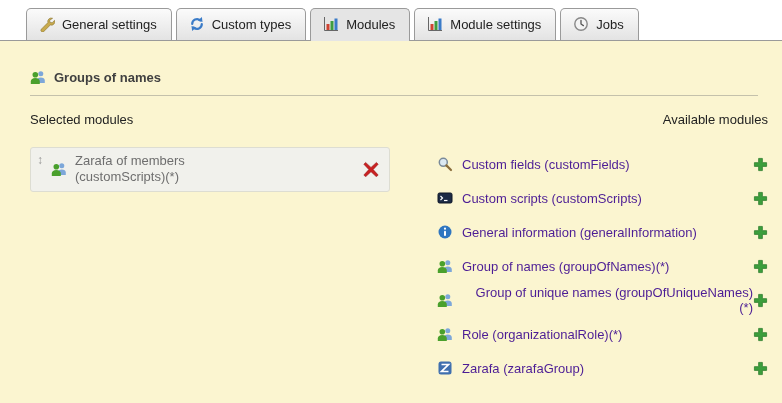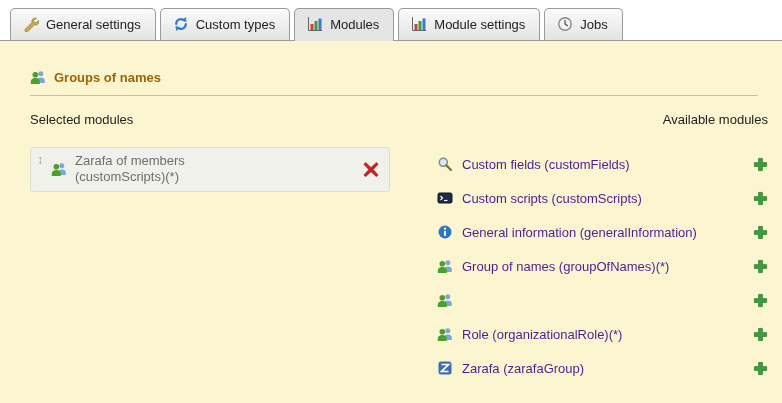--- a/index.html
+++ b/index.html
@@ -8,21 +8,21 @@
     width: 782px; height: 403px; overflow: hidden;
     background: #ffffff;
     font-family: "Liberation Sans", sans-serif;
     font-size: 13px; color: #222;
   }
   .page { width: 782px; height: 403px; position: relative; }
 
   
   .tabbar {
     display: flex; align-items: flex-end; gap: 4px;
-    padding: 8px 10px 0 10px;
+    padding: 8px 10px 0 26px;
     background: #ffffff;
     border-bottom: 1px solid #9a9a9a;
     height: 41px;
   }
   .tab {
     display: flex; align-items: center; gap: 7px;
     padding: 7px 14px 8px 12px;
     border: 1px solid #9a9a9a; border-bottom: none;
     border-radius: 5px 5px 0 0;
     background: linear-gradient(#fbfbfb, #e3e3e3);
@@ -39,21 +39,21 @@
 
   
   .content {
     background: #fbf5d0;
     height: 362px;
     padding: 28px 14px 0 30px;
     overflow: hidden;
   }
   .section-title {
     display: flex; align-items: center; gap: 8px;
-    font-weight: bold; color: #a16207;
+    font-weight: bold; color: #404040;
     margin: 0 0 10px 0;
   }
   .rule {
     border: none; border-top: 1px solid #c4c1ab;
     margin: 0 10px 16px 0;
   }
   .columns { display: flex; gap: 32px; }
   .col-left  { width: 375px; flex: none; }
   .col-right { flex: 1; text-align: right; }
   .col-head { color: #222; margin-bottom: 20px; }
@@ -269,20 +269,21 @@
 
         <div class="avail-item">
           <span class="avail-icon">
             <svg width="16" height="16" viewBox="0 0 16 16">
               <circle cx="10.8" cy="4.8" r="2.5" fill="#7da7d9"></circle>
               <path d="M6.8 14v-2.4c0-2 1.6-3.1 4-3.1s4 1.1 4 3.1V14z" fill="#7da7d9"></path>
               <circle cx="5.3" cy="5.8" r="2.8" fill="#4aa02c"></circle>
               <path d="M0.8 15v-2.6c0-2.1 1.8-3.4 4.5-3.4s4.5 1.3 4.5 3.4V15z" fill="#4aa02c"></path>
             </svg>
           </span>
+          <span class="avail-label">Group of unique names (groupOfUniqueNames)(*)</span>
           <span class="add-btn">
             <svg width="15" height="15" viewBox="0 0 16 16">
               <path d="M6 1.5h4V6h4.5v4H10v4.5H6V10H1.5V6H6z" fill="#3c9e3c" stroke="#2a7b2a" stroke-width="0.8"></path>
             </svg>
           </span>
         </div>
 
         <div class="avail-item">
           <span class="avail-icon">
             <svg width="16" height="16" viewBox="0 0 16 16">

